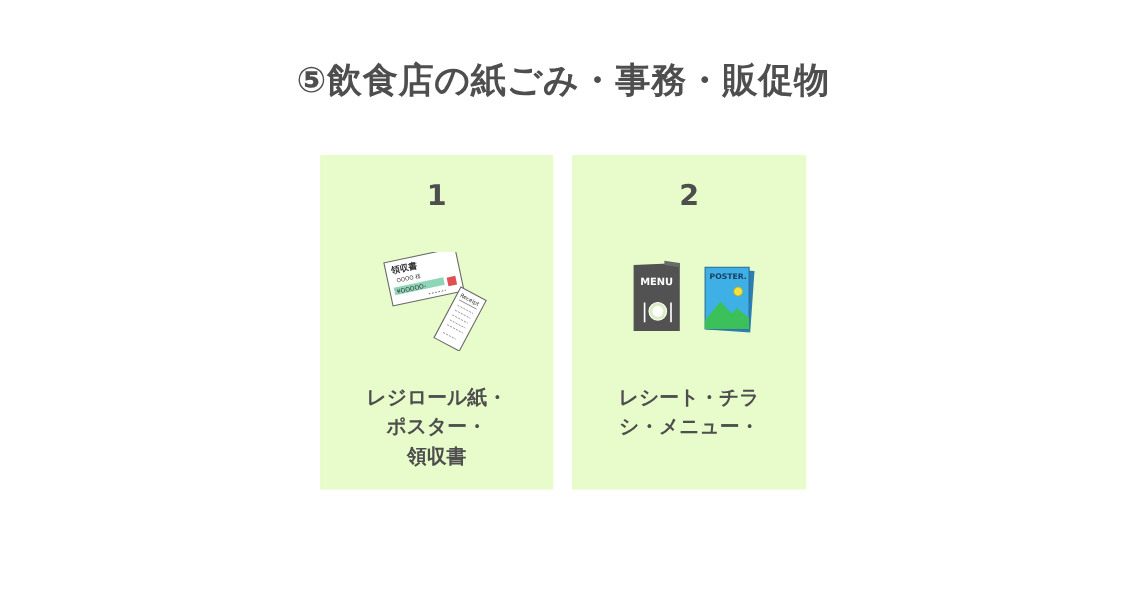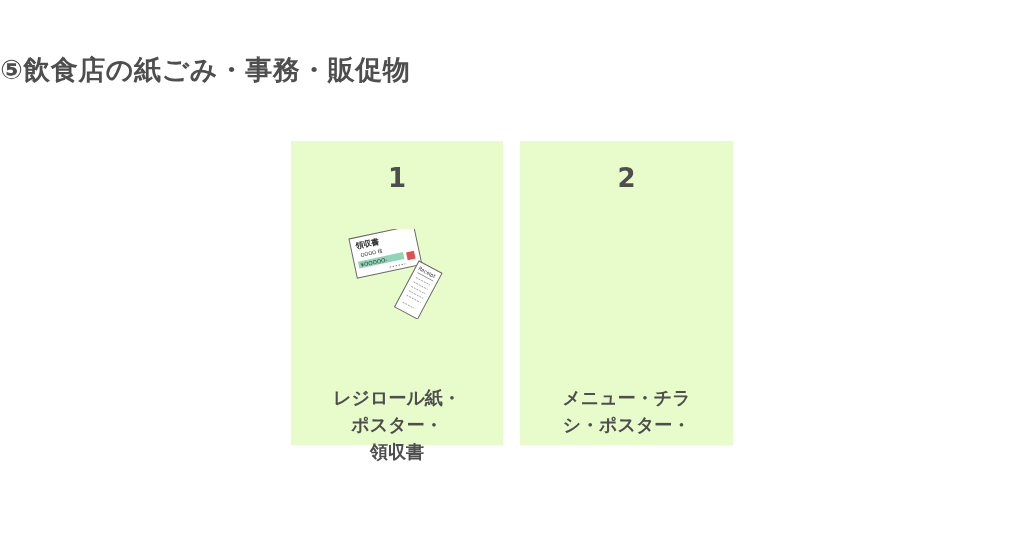--- a/index.html
+++ b/index.html
@@ -1,27 +1,27 @@
 <!DOCTYPE html>
 <html><head>
 <meta charset="utf-8">
 <style>
   html, body { margin:0; padding:0; }
   body { width:1024px; height:538px; background:#ffffff; position:relative; overflow:hidden;
          font-family: "DejaVu Sans", "Liberation Sans", sans-serif; color:#4a4a4a; }
-  .title { position:absolute; left:0; top:52px; width:1024px; text-align:left;
-           font-size:27px; font-weight:bold; color:#4e4e4e; letter-spacing:0.5px; }
+  .title { position:absolute; left:0; top:52px; width:1024px; text-align:center;
+           font-size:32px; font-weight:bold; color:#4e4e4e; letter-spacing:0.5px; }
   .card { position:absolute; top:141px; width:212px; height:304px; background:#e8fccb; }
   .card1 { left:291px; }
   .card2 { left:520px; width:213px; }
   .num { position:absolute; top:22px; left:0; width:100%; text-align:center;
          font-size:26px; font-weight:bold; color:#4e4e4e; }
   .illus { position:absolute; left:0; top:88px; width:100%; height:90px; }
   .label { position:absolute; top:207px; left:0; width:100%; text-align:center;
-           font-size:18px; font-weight:bold; color:#4e4e4e; line-height:27px;margin-top:36px; }
+           font-size:18px; font-weight:bold; color:#4e4e4e; line-height:27px; }
 </style>
 </head>
 <body>
 
 <div class="title">⑤飲食店の紙ごみ・事務・販促物</div>
 
 <div class="card card1">
   <div class="num">1</div>
   <div class="illus">
     <svg width="212" height="90" viewBox="0 0 212 90">
@@ -51,17 +51,39 @@
   </div>
   <div class="label">
     <div>レジロール紙・</div>
     <div>ポスター・</div>
     <div>領収書</div>
   </div>
 </div>
 
 <div class="card card2">
   <div class="num">2</div>
+  <div class="illus">
+    <svg width="213" height="90" viewBox="0 0 213 90">
+
+      <g>
+        <polygon points="56,12 98,10 98,72 56,72" fill="#525252"></polygon>
+        <polygon points="84,8 98,10 98,14 84,12" fill="#6a6a6a"></polygon>
+        <text x="62" y="30" font-size="9" font-weight="bold" fill="#ffffff" font-family="DejaVu Sans, sans-serif">MENU</text>
+        <circle cx="78" cy="54" r="8" fill="#d8eec0" stroke="#ffffff" stroke-width="1"></circle>
+        <circle cx="78" cy="54" r="5" fill="#ffffff"></circle>
+        <line x1="66" y1="46" x2="66" y2="64" stroke="#ffffff" stroke-width="1.5"></line>
+        <line x1="90" y1="46" x2="90" y2="64" stroke="#ffffff" stroke-width="1.5"></line>
+      </g>
+
+      <g>
+        <rect x="124" y="16" width="40" height="56" fill="#2d7fb0" transform="rotate(4 144 44)"></rect>
+        <rect x="121" y="14" width="40" height="56" fill="#3fb0e6" stroke="#2c6e99" stroke-width="1"></rect>
+        <text x="125" y="25" font-size="7" font-weight="bold" fill="#1b3a5a" font-family="DejaVu Sans, sans-serif">POSTER.</text>
+        <circle cx="151" cy="36" r="4" fill="#f5e23a" stroke="#c9a800" stroke-width="0.6"></circle>
+        <polygon points="121,62 135,45 145,56 150,51 161,60 161,70 121,70" fill="#3cc15a"></polygon>
+      </g>
+    </svg>
+  </div>
   <div class="label">
-    <div>メニュー・チラ</div>
-    <div>シ・ポスター・</div>
+    <div>レシート・チラ</div>
+    <div>シ・メニュー・</div>
   </div>
 </div>
 
 </body></html>

